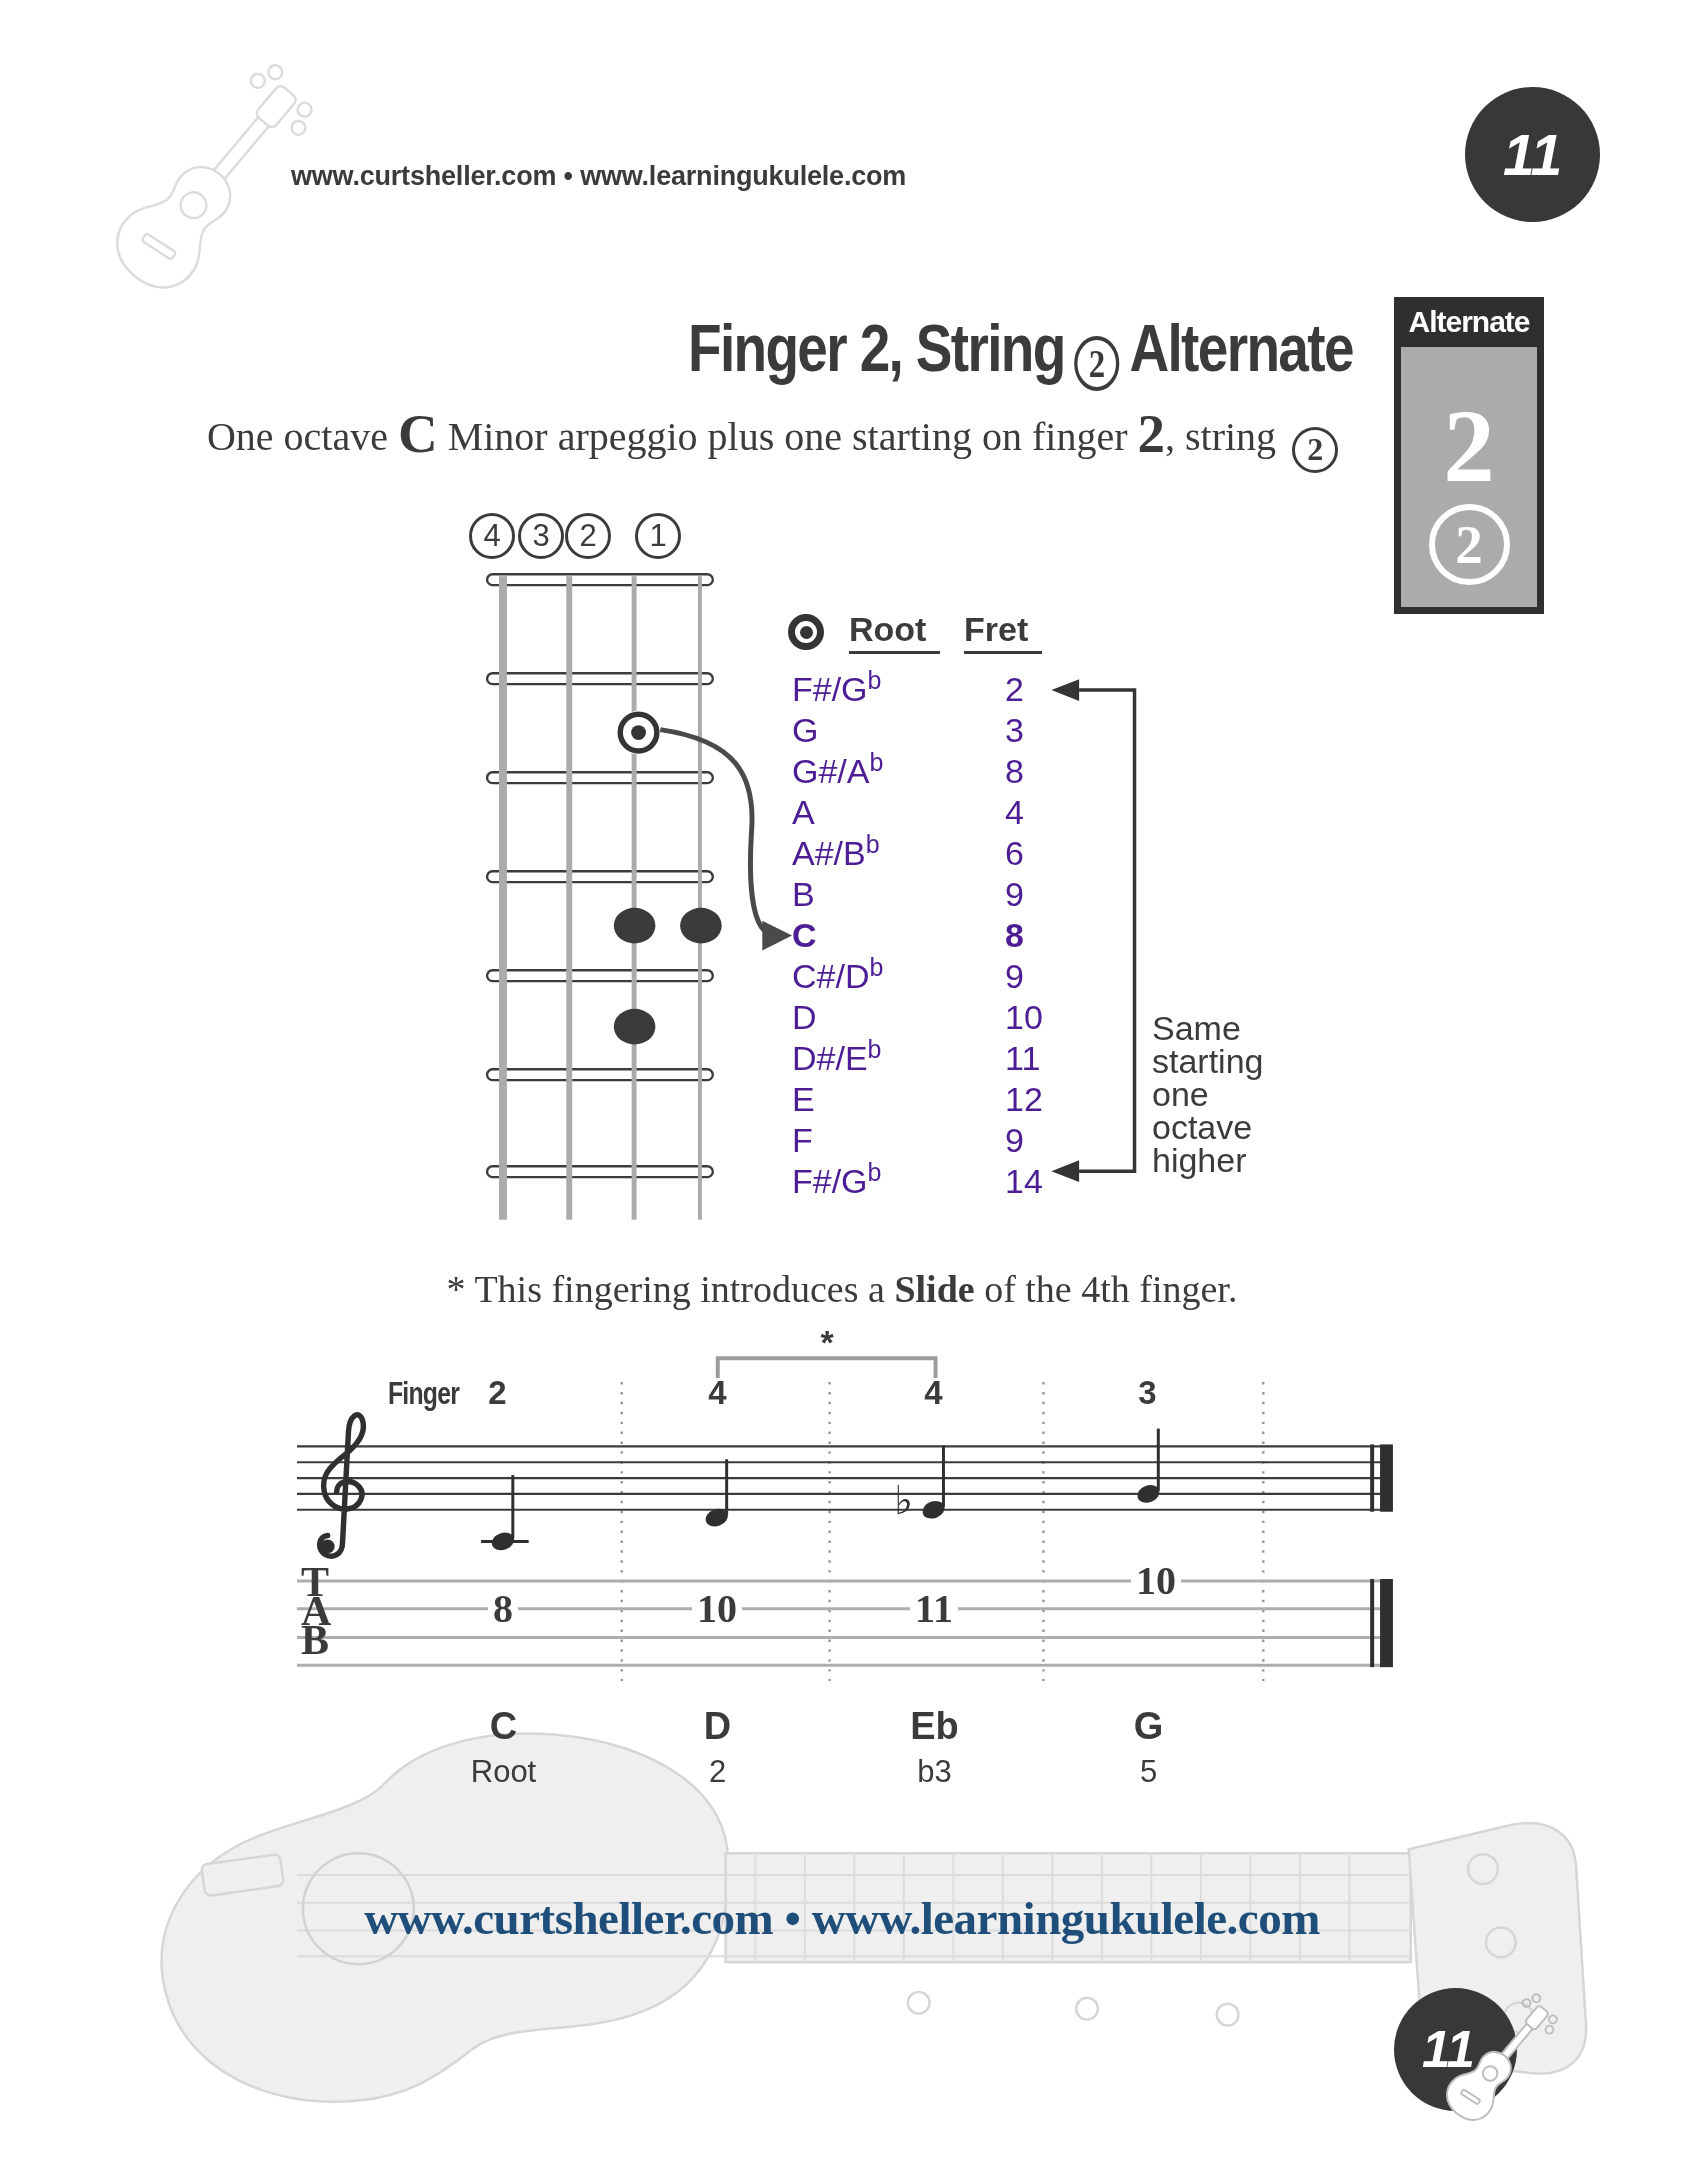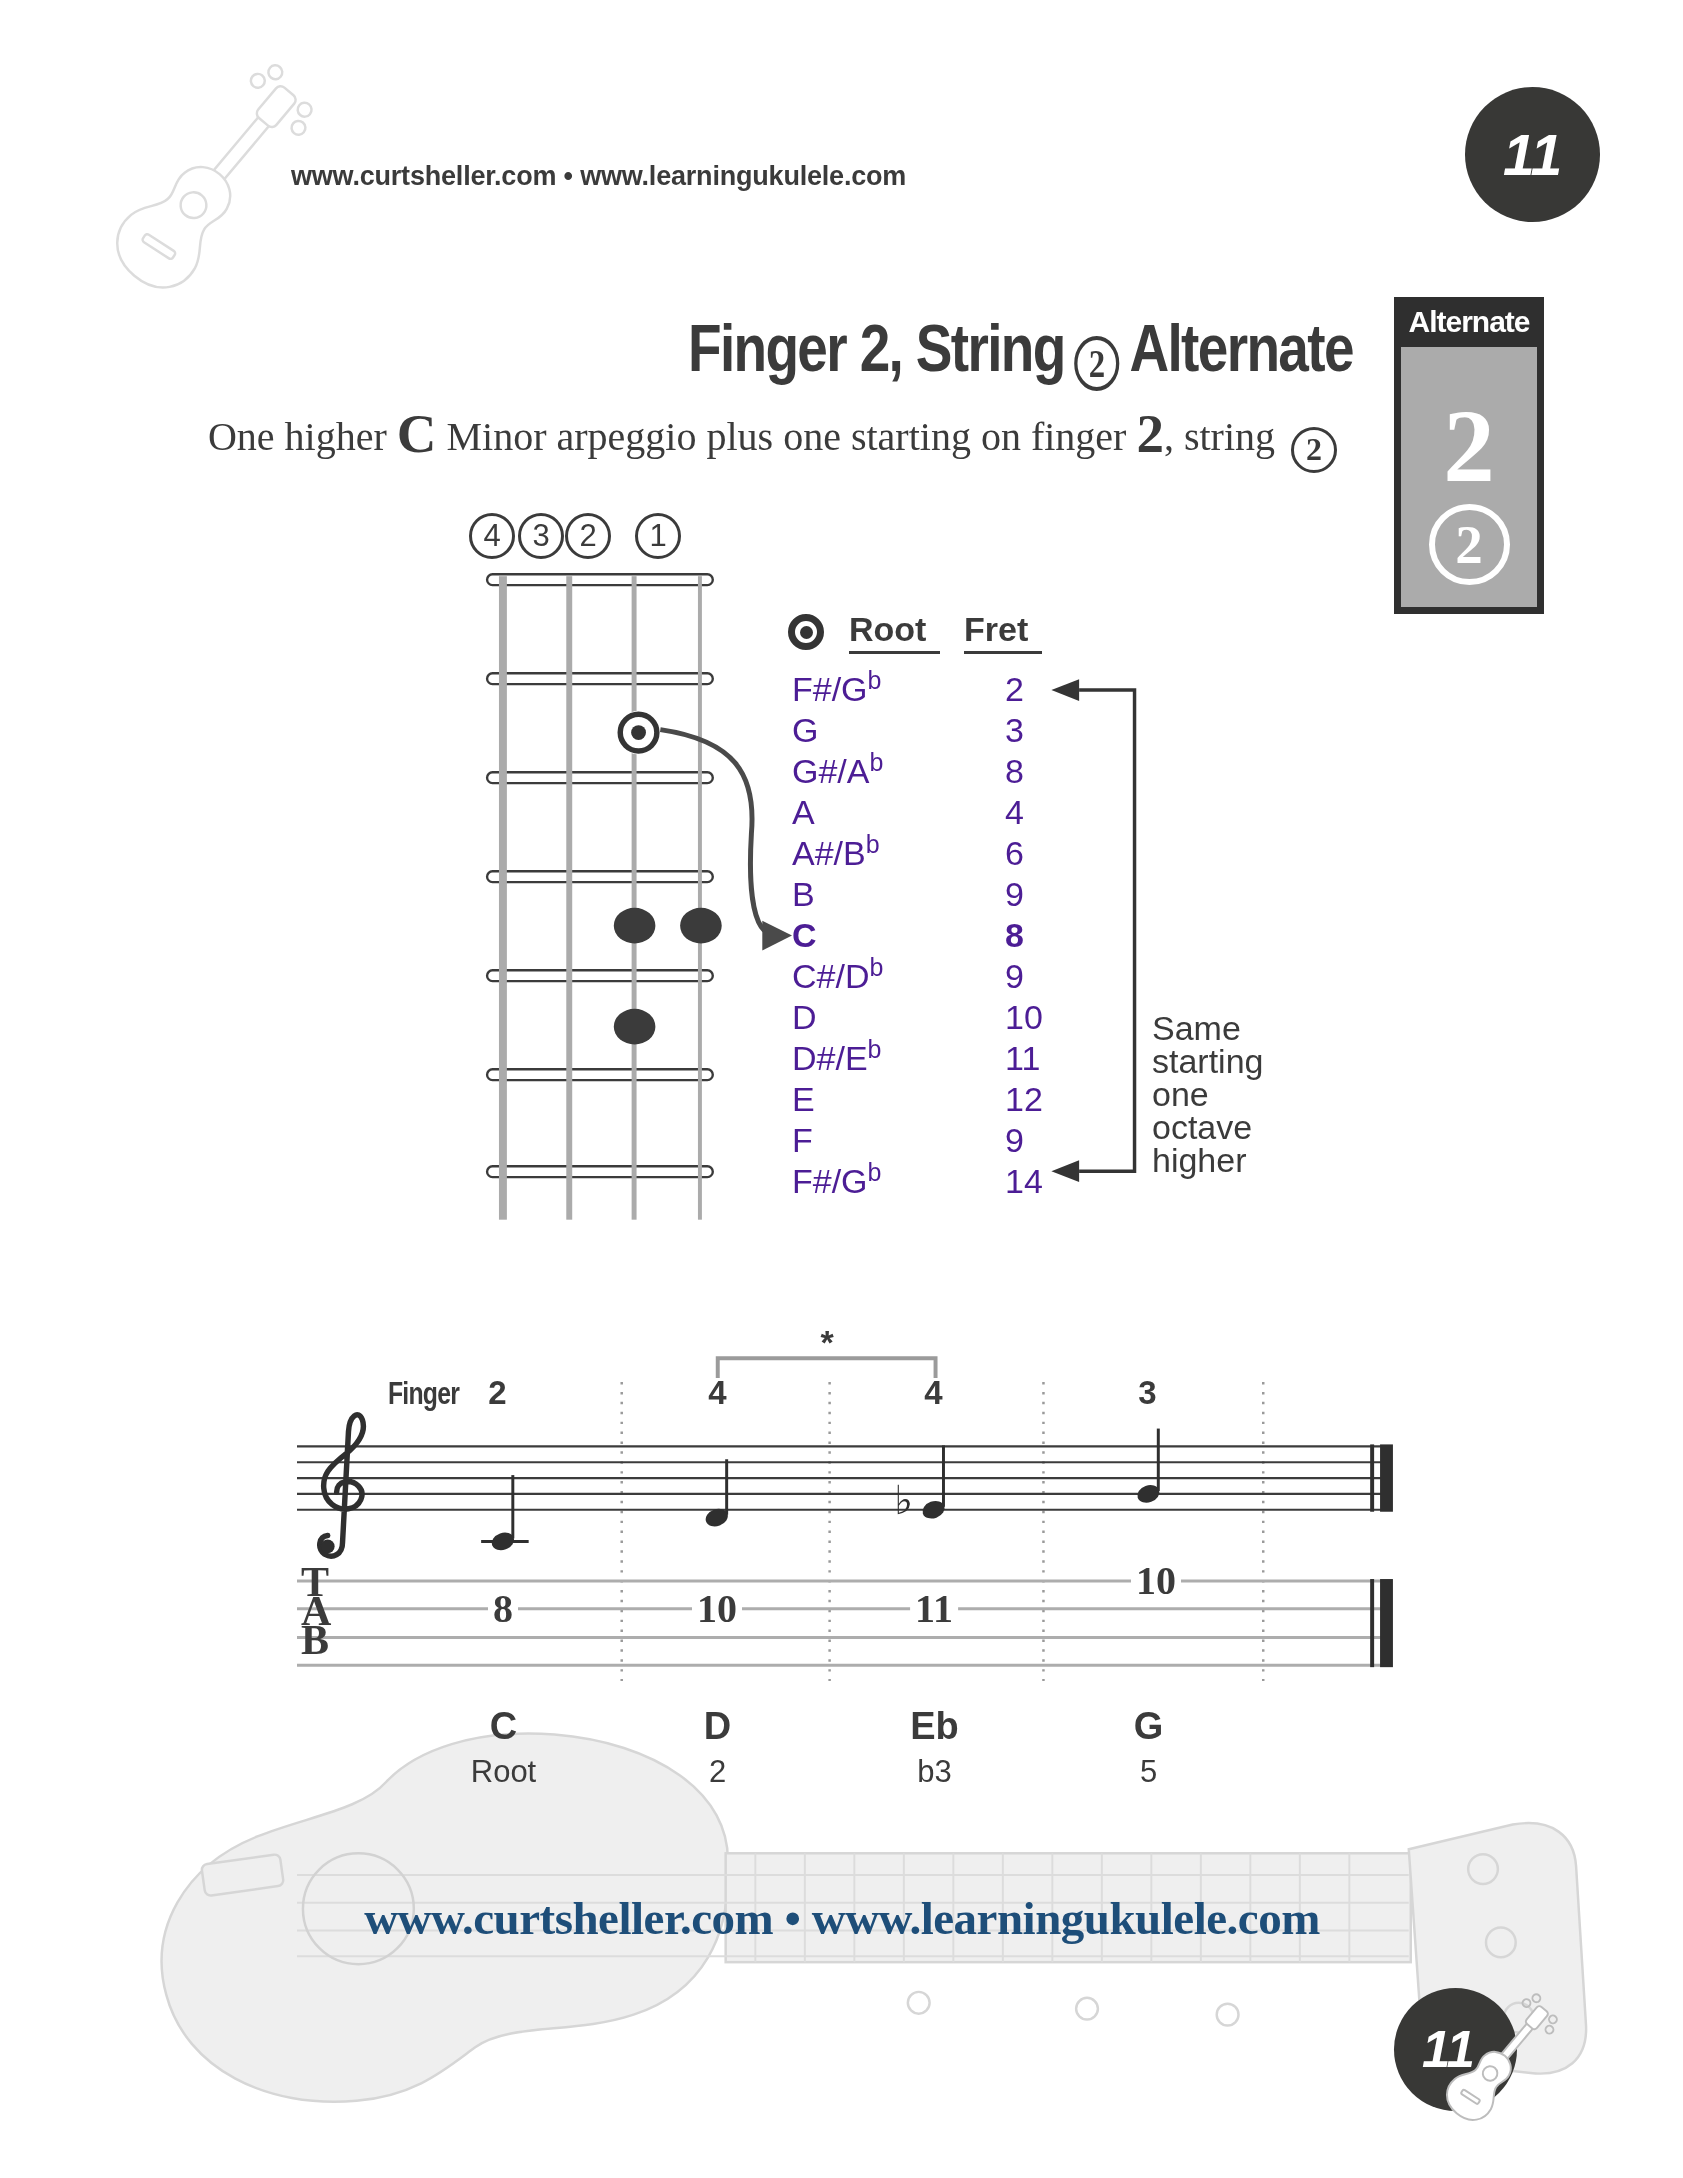--- a/index.html
+++ b/index.html
@@ -236,21 +236,21 @@
 
   <div class="abs title">
     <span class="title-inner">
       <span>Finger 2, String</span><span class="circ circ-title">
           <span>2</span>
         </span><span>Alternate</span>
     </span>
   </div>
 
   <div class="abs subtitle">
-    <span>One higher </span><span class="big">C</span><span> Minor arpeggio plus one starting on finger </span><span class="big">2</span><span>, string </span><span class="circ circ-sub">
+    <span>One octave </span><span class="big">C</span><span> Minor arpeggio plus one starting on finger </span><span class="big">2</span><span>, string </span><span class="circ circ-sub">
         <span>2</span>
       </span>
   </div>
 
   <div class="abs alt-badge">
     <div class="alt-label">Alternate</div>
     <div class="alt-body">
       <div class="alt-finger">2</div>
       <div class="alt-circ">
           <span>2</span>
@@ -333,20 +333,23 @@
   </div>
 
   <div class="abs octave-note">
     <div>Same</div>
     <div>starting</div>
     <div>one</div>
     <div>octave</div>
     <div>higher</div>
   </div>
 
+  <div class="abs slide-note">
+    <span>* This fingering introduces a </span><b>Slide</b><span> of the 4th finger.</span>
+  </div>
 
   <div class="abs finger-label">Finger</div>
   <div class="abs fing" style="left:498px;">2</div>
   <div class="abs fing" style="left:718px;">4</div>
   <div class="abs fing" style="left:934px;">4</div>
   <div class="abs fing" style="left:1148px;">3</div>
   <div class="abs star">*</div>
   <div class="abs flat-sign">♭</div>
 
   <div class="abs tab-letter" style="top:1562px;">T</div>

